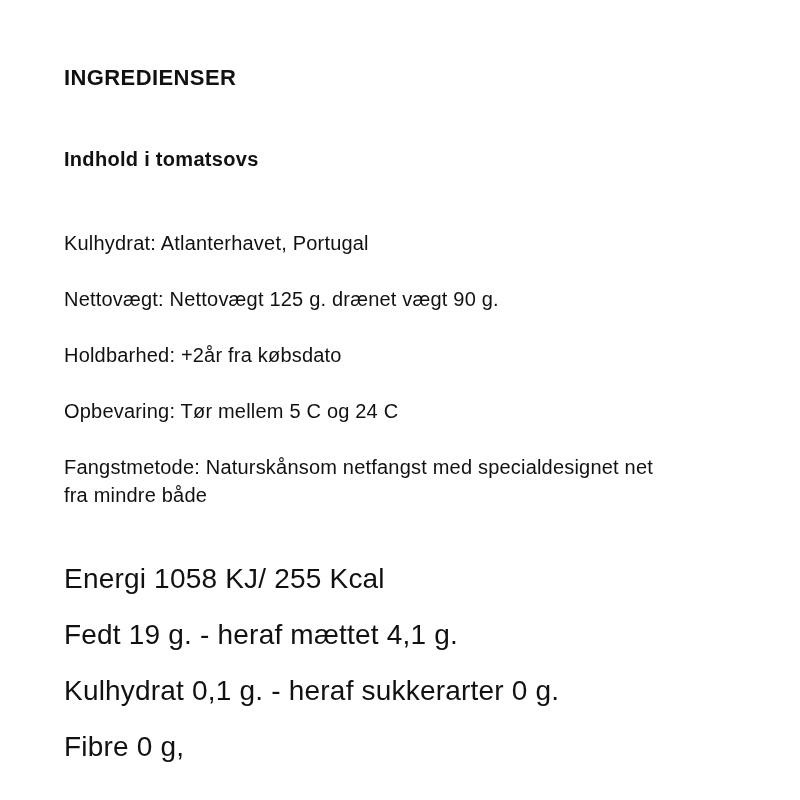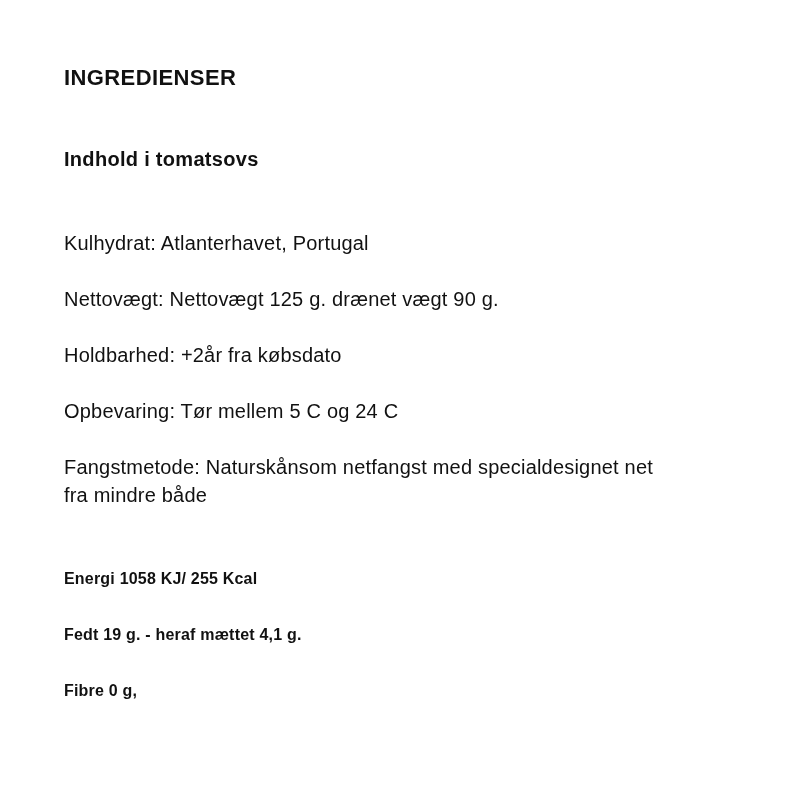--- a/index.html
+++ b/index.html
@@ -32,24 +32,23 @@
     letter-spacing: 0.2px;
     margin: 0 0 28px 0;
     max-width: 640px;
     white-space: pre-line;
   }
   .product-name {
     font-weight: 700;
     letter-spacing: 0.3px;
   }
   .nutrition-line {
-    font-size: 16px;
+    font-size: 28px;
     line-height: 28px;
     letter-spacing: 0.2px;
-    font-weight: bold;
   }
 </style>
 </head>
 <body>
 
 <div class="page">
 
   <h1 class="page-title">INGREDIENSER</h1>
 
   <div class="para">
@@ -63,18 +62,19 @@
   <p class="para">Holdbarhed: +2år fra købsdato</p>
 
   <p class="para">Opbevaring: Tør mellem 5 C og 24 C</p>
 
   <p class="para">Fangstmetode: Naturskånsom netfangst med specialdesignet net
 fra mindre både</p>
 
   <div class="para">
     <div class="nutrition-line">Energi 1058 KJ/ 255 Kcal</div>
     <div class="nutrition-line">Fedt 19 g. - heraf mættet 4,1 g.</div>
+    <div class="nutrition-line">Kulhydrat 0,1 g. - heraf sukkerarter 0 g.</div>
     <div class="nutrition-line">Fibre 0 g,</div>
     
     
   </div>
 
 </div>
 
 </body></html>

